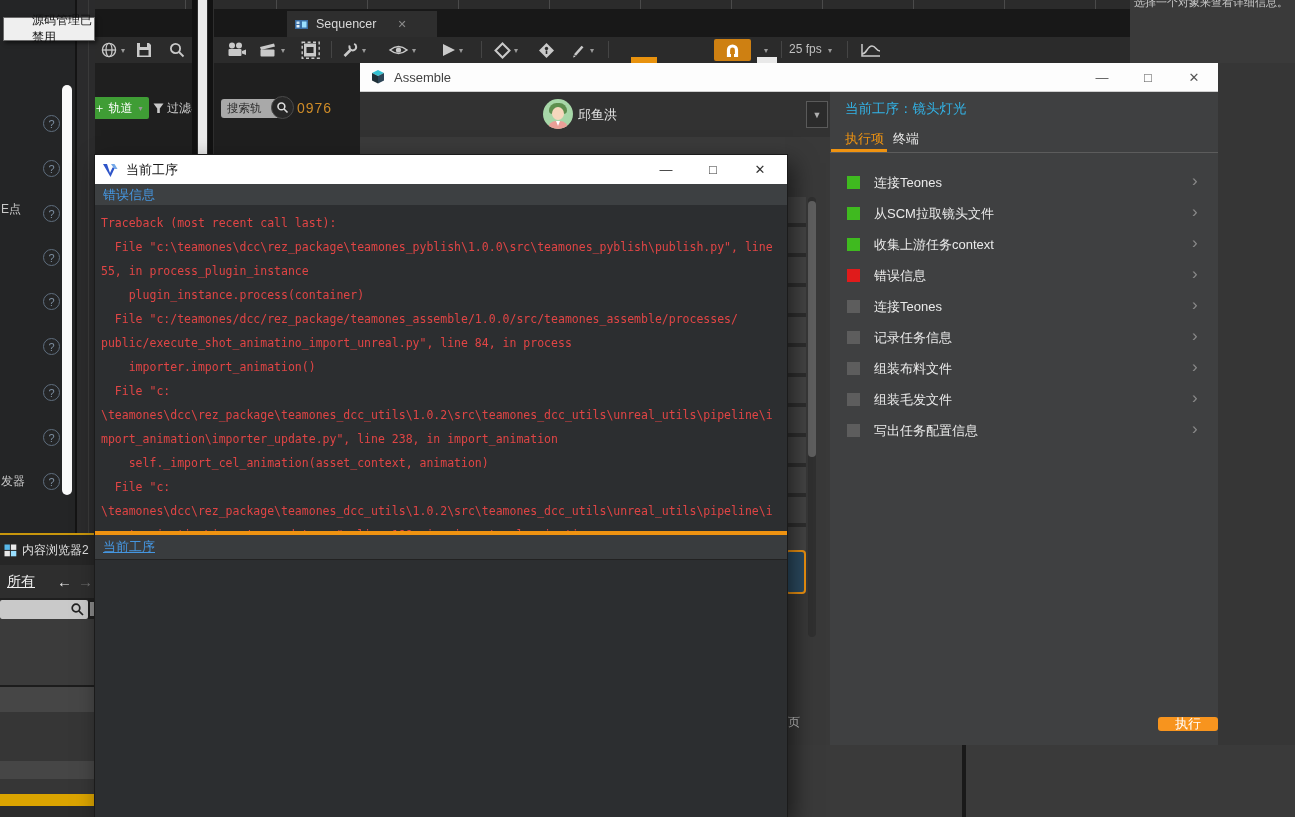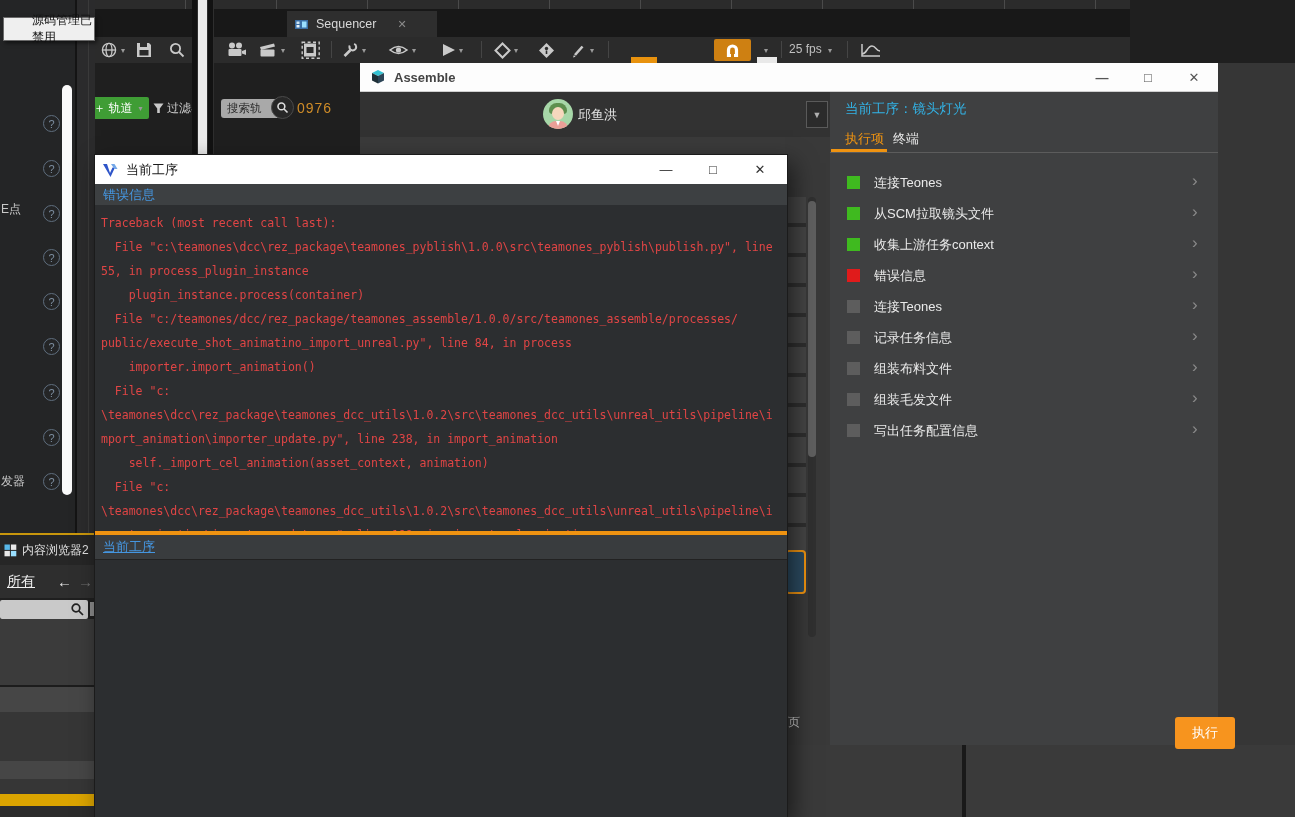--- a/index.html
+++ b/index.html
@@ -61,21 +61,21 @@
   .row5{left:0;top:779px;width:95px;height:15px;background:#363636;}
   .cb-yellow{left:0;top:794px;width:95px;height:12px;background:#dba400;}
   .row6{left:0;top:806px;width:95px;height:11px;background:#2c2c2c;}
   
   .hintpanel{left:1130px;top:0;width:165px;height:63px;background:#3a3a3a;overflow:hidden;}
   .hinttext{position:absolute;left:4px;top:-5px;color:#c9c9c9;font-size:11px;white-space:nowrap;}
   .rightedge{left:1218px;top:63px;width:77px;height:682px;background:#363636;}
   .bottomstrip{left:787px;top:745px;width:508px;height:72px;background:#3a3a3a;}
   .bottomvline{left:962px;top:745px;width:4px;height:72px;background:#191919;}
   
-  .asm-title{left:360px;top:63px;width:858px;height:29px;background:#fdfdfd;border-bottom:1px solid #cfcfcf;box-sizing:border-box;display:flex;align-items:center;font-weight:bold;}
+  .asm-title{left:360px;top:63px;width:858px;height:29px;background:#fdfdfd;border-bottom:1px solid #cfcfcf;box-sizing:border-box;display:flex;align-items:center;}
   .asm-title-label{color:#444;font-size:13px;margin-left:8px;}
   .wc{position:absolute;top:0;height:29px;width:34px;display:flex;align-items:center;justify-content:center;color:#555;font-size:13px;}
   .asm-body{left:360px;top:92px;width:470px;height:653px;background:#3a3a3a;}
   .user-row{left:360px;top:92px;width:470px;height:45px;background:#323232;}
   .avatar{position:absolute;left:183px;top:7px;width:30px;height:30px;border-radius:50%;background:#a7d7a8;overflow:hidden;}
   .avatar .hair{position:absolute;left:6px;top:4px;width:18px;height:11px;background:#5d8f4e;border-radius:9px 9px 4px 4px;}
   .avatar .face{position:absolute;left:9px;top:8px;width:12px;height:13px;background:#f6d7bd;border-radius:50%;}
   .avatar .body{position:absolute;left:5px;top:22px;width:20px;height:10px;background:#ea9f97;border-radius:8px 8px 0 0;}
   .avatar .collar{position:absolute;left:13px;top:22px;width:4px;height:5px;background:#fff;clip-path:polygon(50% 100%,0 0,100% 0);}
   .user-name{position:absolute;left:218px;top:14px;color:#e6e6e6;font-size:13px;}
@@ -92,21 +92,21 @@
   .panel{left:830px;top:92px;width:388px;height:653px;background:#3f4041;}
   .wf-header{position:absolute;left:15px;top:8px;color:#32b4e8;font-size:13.5px;}
   .tab-exec{position:absolute;left:15px;top:38px;color:#ef9311;font-size:13px;}
   .tab-term{position:absolute;left:63px;top:38px;color:#e8e8e8;font-size:13px;}
   .tab-underline{position:absolute;left:1px;top:57px;width:56px;height:3px;background:#ef9311;}
   .tab-border{position:absolute;left:0;top:60px;width:388px;height:1px;background:#5c5c5c;}
   .task-row{position:absolute;left:0;width:388px;height:31px;}
   .task-sq{position:absolute;left:17px;top:9px;width:13px;height:13px;}
   .task-label{position:absolute;left:44px;top:7px;color:#eaeaea;font-size:13px;}
   .task-chev{position:absolute;left:362px;top:4px;color:#8a8a8a;font-size:17px;}
-  .exec-btn{position:absolute;left:328px;top:625px;width:60px;height:32px;background:#f7941e;border-radius:3px;color:#fff;font-size:13px;display:flex;align-items:center;justify-content:center;margin-left:17px;}
+  .exec-btn{position:absolute;left:328px;top:625px;width:60px;height:14px;background:#f7941e;border-radius:3px;color:#fff;font-size:13px;display:flex;align-items:center;justify-content:center;}
   
   .dlg{left:95px;top:155px;width:692px;height:662px;background:#2c2e30;
        box-shadow:0 0 0 1px #1b1b1b,6px 8px 22px rgba(0,0,0,.55);}
   .dlg-title{position:absolute;left:0;top:0;width:692px;height:29px;background:#ffffff;display:flex;align-items:center;}
   .dlg-title-label{color:#1a1a1a;font-size:13px;margin-left:7px;}
   .dwc{position:absolute;top:0;height:29px;width:40px;display:flex;align-items:center;justify-content:center;color:#333;font-size:13px;}
   .dlg-info{position:absolute;left:0;top:29px;width:692px;height:21px;background:#3d4042;}
   .dlg-info span{position:absolute;left:8px;top:2px;color:#4596e0;font-size:13px;}
   .dlg-trace{position:absolute;left:0;top:50px;width:692px;height:326px;overflow:hidden;}
   .dlg-trace pre{margin:0;padding:6px 6px;color:#e04545;font-family:"DejaVu Sans Mono","Liberation Mono",monospace;
@@ -320,20 +320,23 @@
   </div>
   <div class="abs cb-viewbtn"></div>
   <div class="abs row1"></div>
   <div class="abs row2"></div>
   <div class="abs row3"></div>
   <div class="abs row4"></div>
   <div class="abs row5"></div>
   <div class="abs cb-yellow"></div>
   <div class="abs row6"></div>
 
+  <div class="abs hintpanel">
+    <span class="hinttext">选择一个对象来查看详细信息。</span>
+  </div>
   <div class="abs rightedge"></div>
   <div class="abs bottomstrip"></div>
   <div class="abs bottomvline"></div>
 
   <div class="abs asm-body"></div>
   <div class="abs user-row">
     <div class="avatar">
       <div class="hair"></div>
         <div class="face"></div>
         <div class="body"></div>

